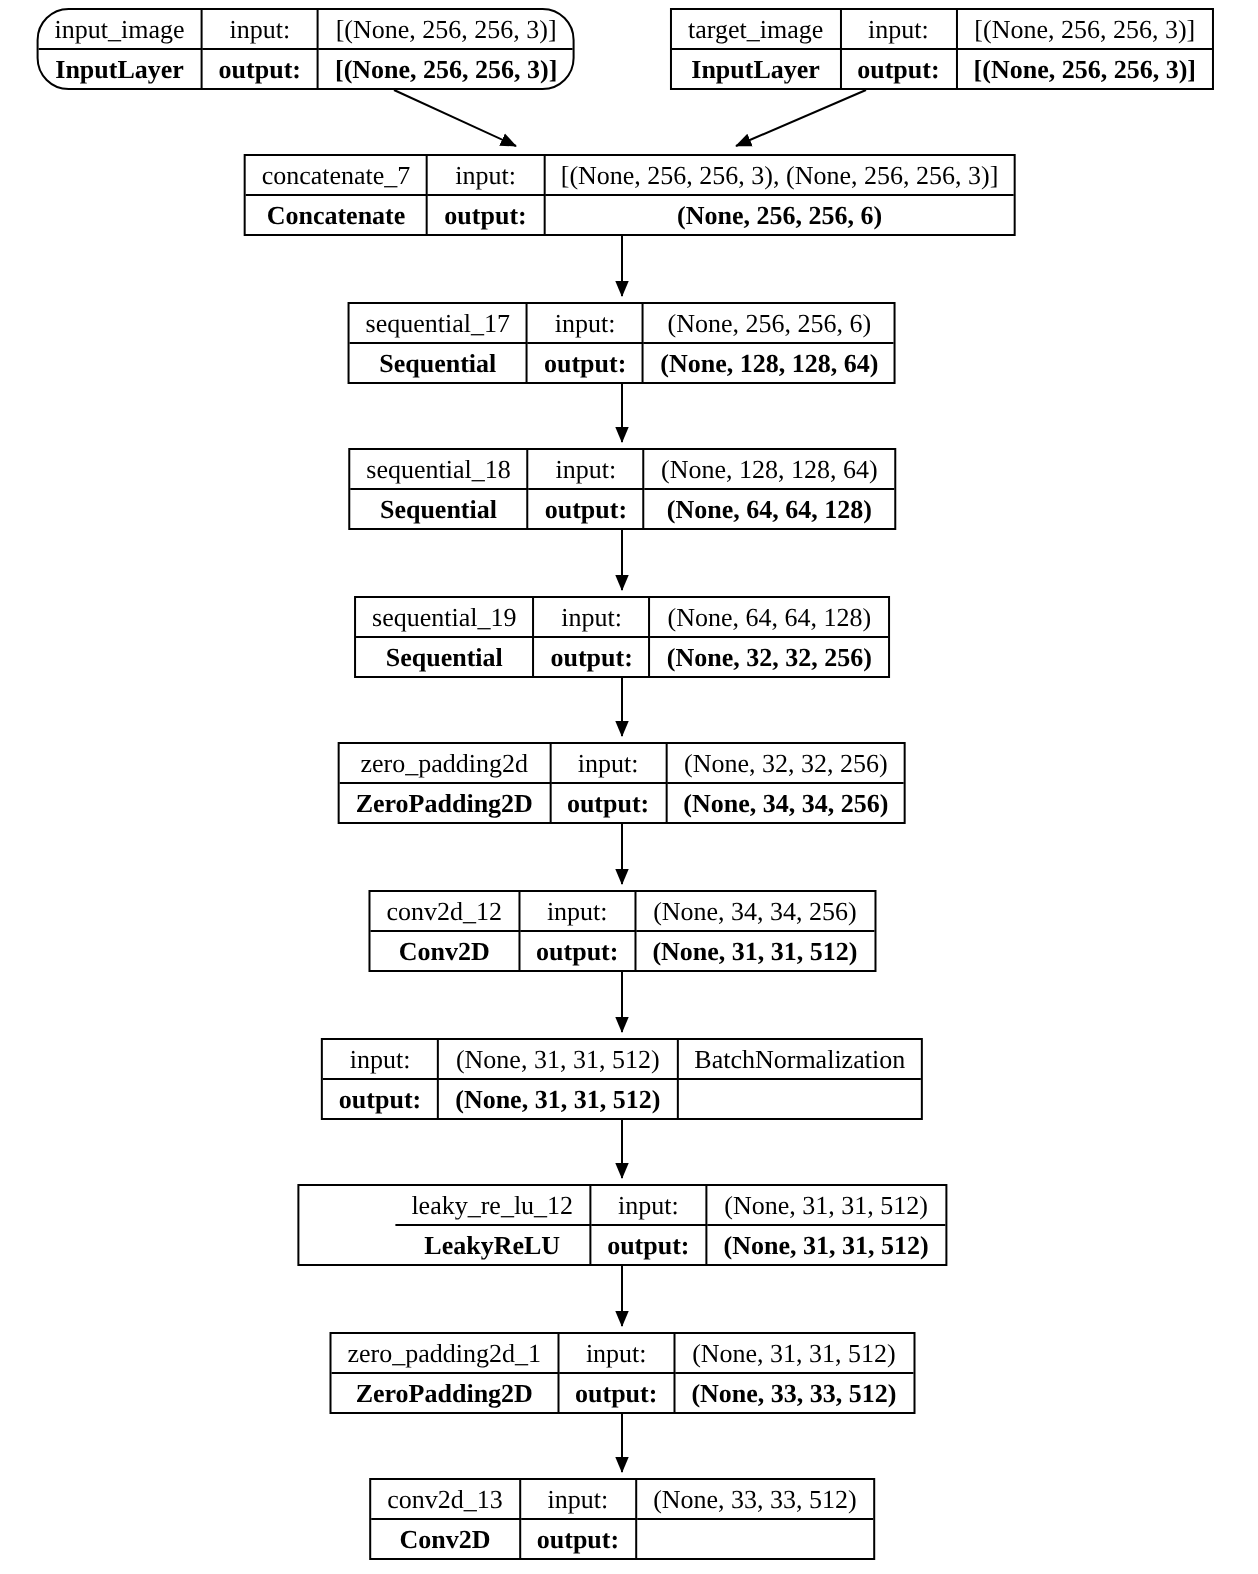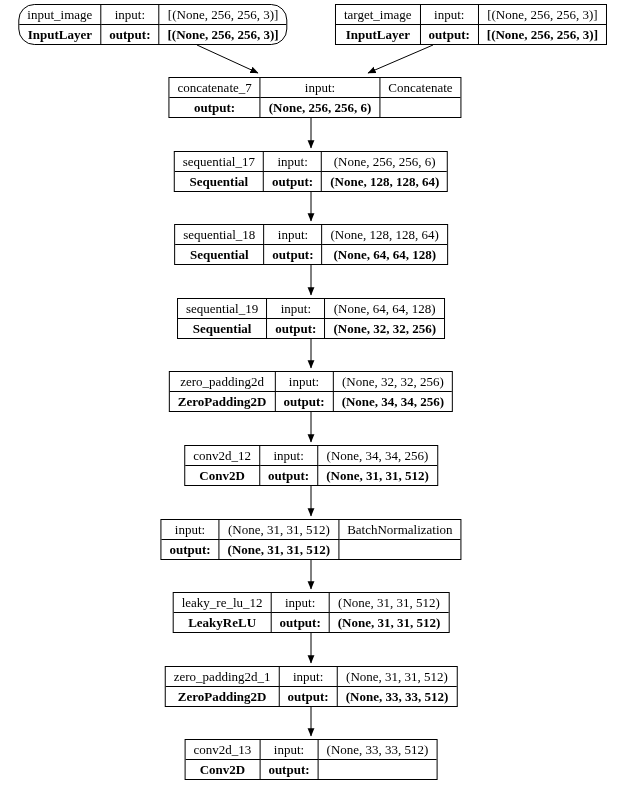--- a/index.html
+++ b/index.html
@@ -75,20 +75,21 @@
     <div class="cell">input:</div>
     <div class="cell">[(None, 256, 256, 3)]</div>
     <div class="cell">InputLayer</div>
     <div class="cell">output:</div>
     <div class="cell">[(None, 256, 256, 3)]</div>
   </div>
 
   <div class="node" style="left:315px; top:77px;">
     <div class="cell">concatenate_7</div>
     <div class="cell">input:</div>
+    <div class="cell">[(None, 256, 256, 3), (None, 256, 256, 3)]</div>
     <div class="cell">Concatenate</div>
     <div class="cell">output:</div>
     <div class="cell">(None, 256, 256, 6)</div>
   </div>
 
   <div class="node" style="left:311px; top:151px;">
     <div class="cell">sequential_17</div>
     <div class="cell">input:</div>
     <div class="cell">(None, 256, 256, 6)</div>
     <div class="cell">Sequential</div>
@@ -133,21 +134,21 @@
   </div>
 
   <div class="node" style="left:311px; top:519px;">
     <div class="cell">input:</div>
     <div class="cell">(None, 31, 31, 512)</div>
     <div class="cell">BatchNormalization</div>
     <div class="cell">output:</div>
     <div class="cell">(None, 31, 31, 512)</div>
   </div>
 
-  <div class="node" style="left:311px; top:592px;">
+  <div class="node" style="left:311px; top:592px;padding-left:48px;">
     <div class="cell">leaky_re_lu_12</div>
     <div class="cell">input:</div>
     <div class="cell">(None, 31, 31, 512)</div>
     <div class="cell">LeakyReLU</div>
     <div class="cell">output:</div>
     <div class="cell">(None, 31, 31, 512)</div>
   </div>
 
   <div class="node" style="left:311px; top:666px;">
     <div class="cell">zero_padding2d_1</div>

